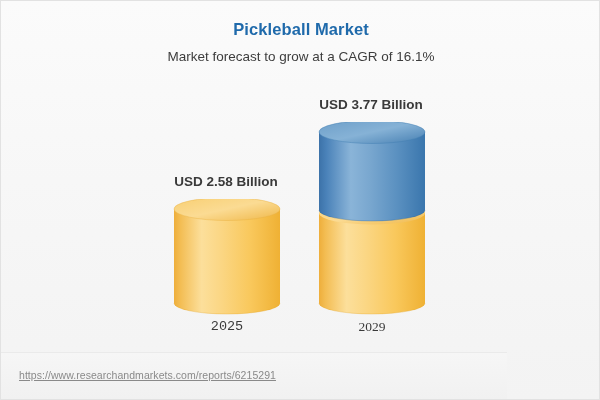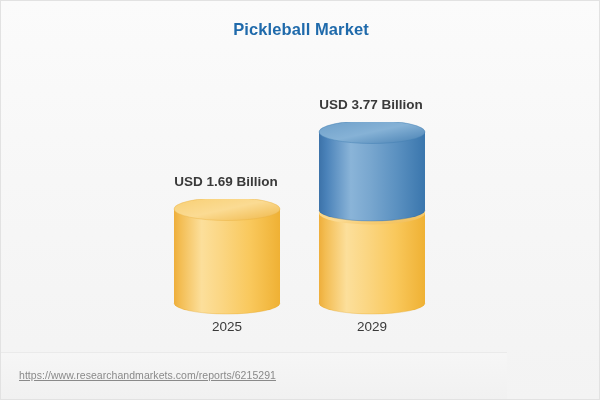--- a/index.html
+++ b/index.html
@@ -129,27 +129,28 @@
     white-space: nowrap;
   }
 </style>
 </head>
 <body>
 
 <div id="infographic">
 
   <div class="header">
     <div class="chart-title">Pickleball Market</div>
+    <div class="chart-subtitle">Market forecast to grow at a CAGR of 16.1%</div>
   </div>
 
   <div class="plot">
 
     <div class="cyl-group">
 
-      <div class="value-label" style="left: 115px; top: 173px;">USD 1.69 Billion</div>
+      <div class="value-label" style="left: 115px; top: 173px;">USD 2.58 Billion</div>
 
       <svg class="cyl-svg" style="left:172px; top:198px;" width="108" height="116" viewBox="0 0 108 116">
         <defs>
           <linearGradient id="yBody" x1="0" y1="0" x2="1" y2="0">
             <stop offset="0" stop-color="#eeae3b"></stop>
             <stop offset="0.06" stop-color="#f3bd53"></stop>
             <stop offset="0.26" stop-color="#fcdf9b"></stop>
             <stop offset="0.45" stop-color="#fbd683"></stop>
             <stop offset="0.72" stop-color="#f9c85c"></stop>
             <stop offset="1" stop-color="#efb134"></stop>
@@ -169,21 +170,21 @@
         <ellipse cx="56" cy="108" rx="50" ry="7" fill="url(#shadow1)"></ellipse>
 
         <path d="M1,10 L1,104 A53,11 0 0 0 107,104 L107,10 Z" fill="url(#yBody)"></path>
 
         <path d="M1,104 A53,11 0 0 0 107,104" fill="none" stroke="#e8a82c" stroke-opacity="0.35" stroke-width="1"></path>
 
         <ellipse cx="54" cy="10" rx="53" ry="11.5" fill="url(#yTop)"></ellipse>
         <ellipse cx="54" cy="10" rx="53" ry="11.5" fill="none" stroke="#e9ae3c" stroke-opacity="0.5" stroke-width="0.8"></ellipse>
       </svg>
 
-      <div class="cat-label" style="left: 116px; top: 318px;">2025</div>
+      <div class="cat-label" style="left: 116px; top: 318px; font-family: Liberation Mono, monospace;">2025</div>
     </div>
 
     <div class="cyl-group">
 
       <div class="value-label" style="left: 260px; top: 96px;">USD 3.77 Billion</div>
 
       <svg class="cyl-svg" style="left:317px; top:121px;" width="108" height="193" viewBox="0 0 108 193">
         <defs>
           <linearGradient id="bBody" x1="0" y1="0" x2="1" y2="0">
             <stop offset="0" stop-color="#3c72a8"></stop>
@@ -225,21 +226,21 @@
 
         <ellipse cx="54" cy="91" rx="53" ry="11.5" fill="url(#yTop2)"></ellipse>
 
         <path d="M1,10 L1,88 A53,11 0 0 0 107,88 L107,10 Z" fill="url(#bBody)"></path>
         <path d="M1,88 A53,11 0 0 0 107,88" fill="none" stroke="#36699c" stroke-opacity="0.35" stroke-width="1"></path>
 
         <ellipse cx="54" cy="10" rx="53" ry="11.5" fill="url(#bTop)"></ellipse>
         <ellipse cx="54" cy="10" rx="53" ry="11.5" fill="none" stroke="#3f7cb0" stroke-opacity="0.55" stroke-width="0.8"></ellipse>
       </svg>
 
-      <div class="cat-label" style="left: 261px; top: 318px;">2029</div>
+      <div class="cat-label" style="left: 261px; top: 318px; font-family: Liberation Serif, serif;">2029</div>
     </div>
 
   </div>
 
   <div class="footer">
     <a class="footer-url" href="#">https://www.researchandmarkets.com/reports/6215291</a>
 
     <div class="brand">
     </div>
   </div>

